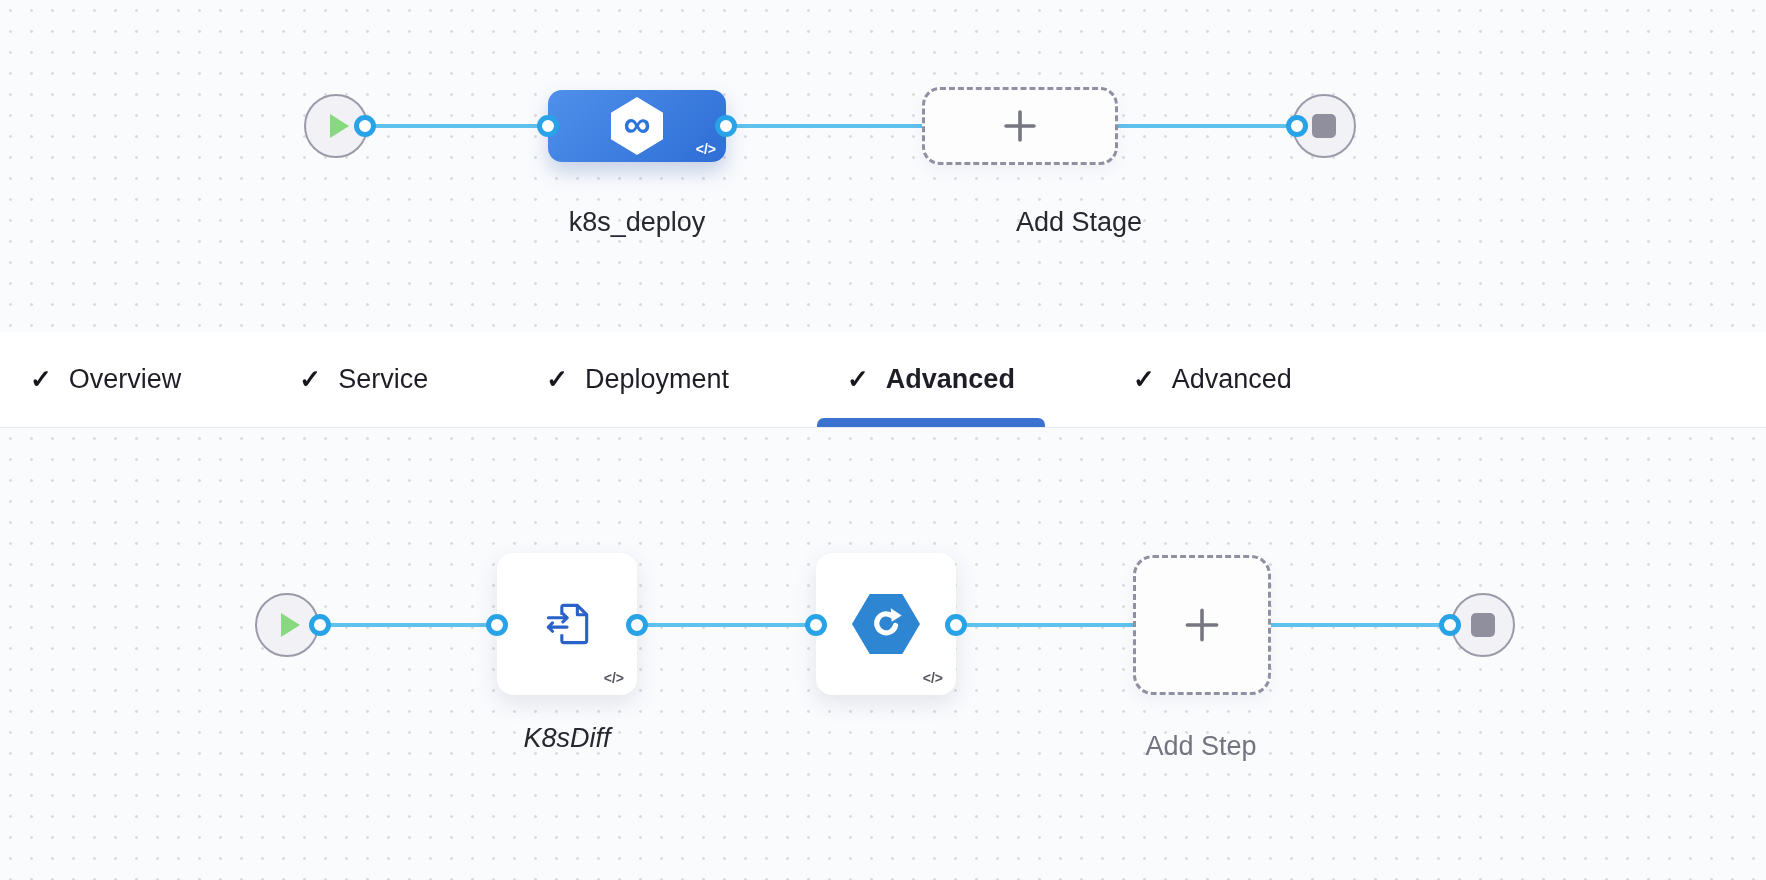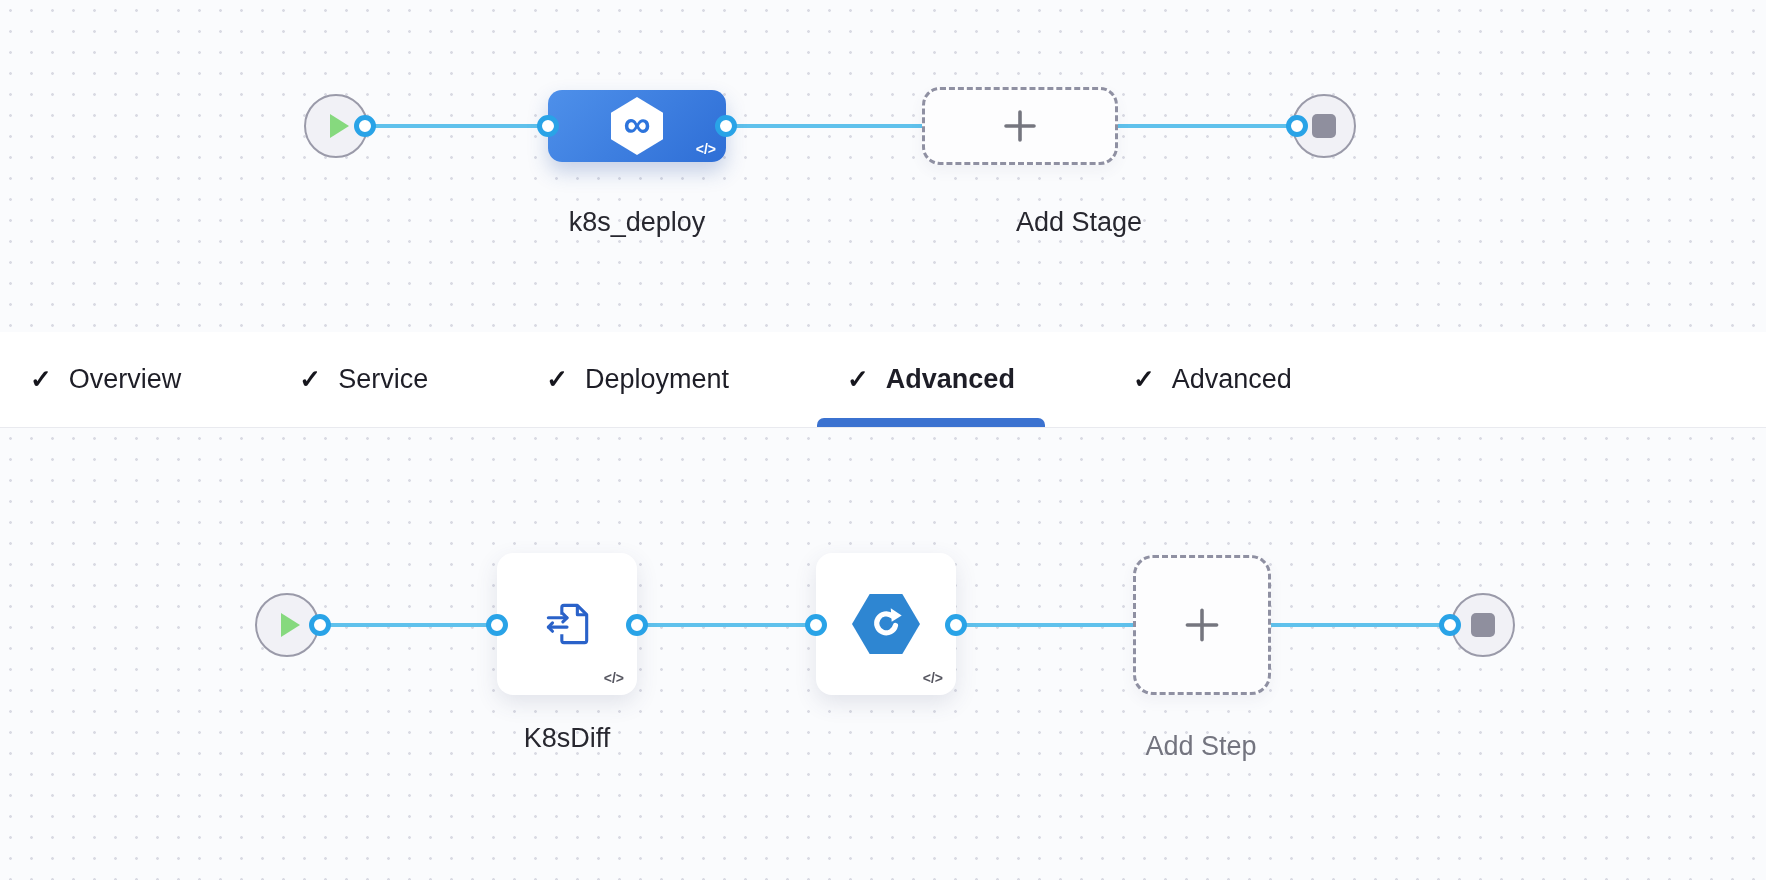--- a/index.html
+++ b/index.html
@@ -187,17 +187,17 @@
       <div class="stop-sq"></div>
     </div>
 
     <div class="port" style="left:320px;top:197px;"></div>
     <div class="port" style="left:497px;top:197px;"></div>
     <div class="port" style="left:637px;top:197px;"></div>
     <div class="port" style="left:816px;top:197px;"></div>
     <div class="port" style="left:956px;top:197px;"></div>
     <div class="port" style="left:1450px;top:197px;"></div>
 
-    <div class="node-label" style="left:567px;top:289px;">K8sDiff</div>
+    <div class="node-label" style="left:567px;top:289px;font-style:italic;">K8sDiff</div>
     <div class="node-label muted" style="left:1201px;top:289px;">Add Step</div>
   </section>
 
 </div>
 
 </body></html>

